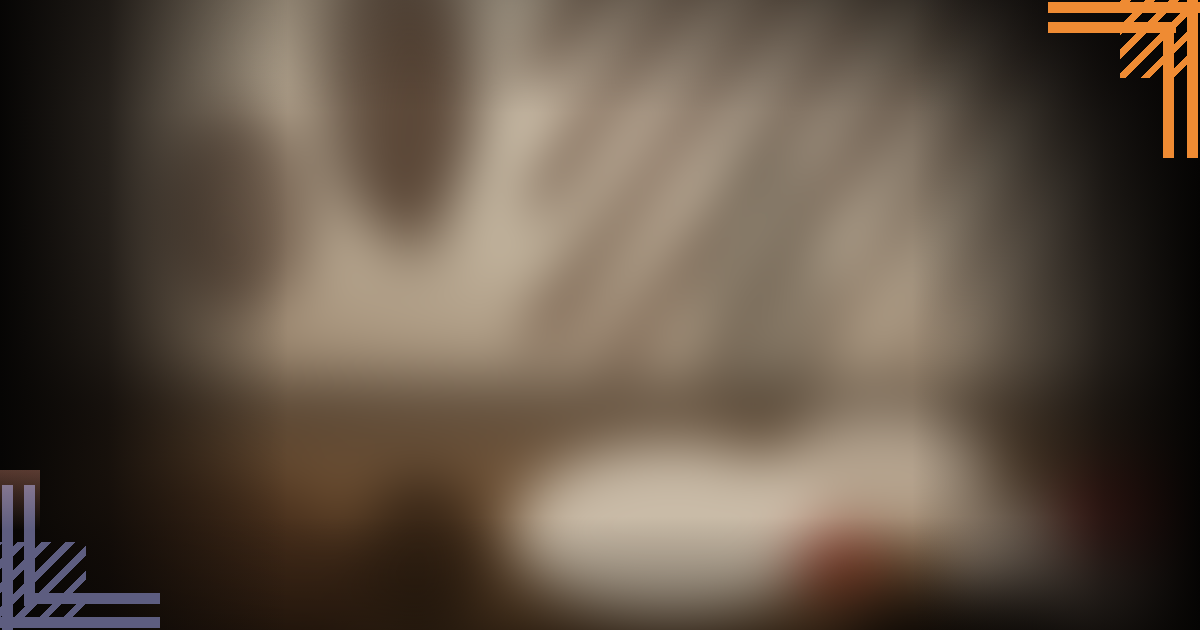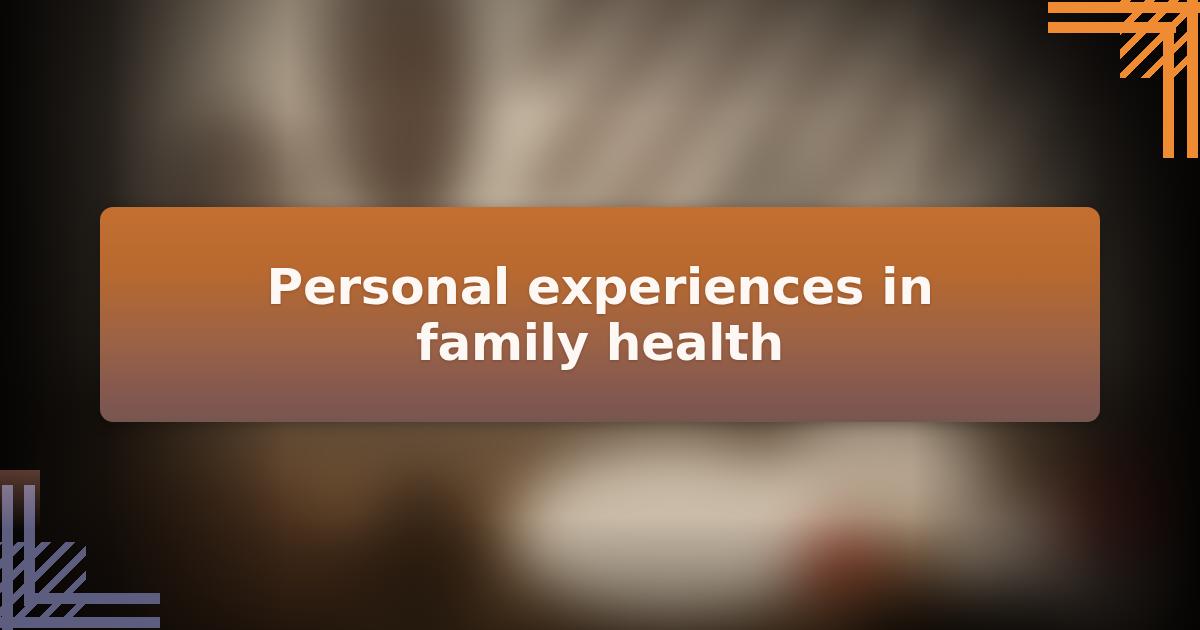--- a/index.html
+++ b/index.html
@@ -176,23 +176,20 @@
     <div class="blob blob-cream2"></div>
     <div class="blob blob-cream3"></div>
     <div class="blob blob-red"></div>
     <div class="blob blob-red2"></div>
     <div class="blob blob-dark1"></div>
     <div class="bg-darkcorner"></div>
   </div>
 
   <div class="vignette"></div>
 
-  <div class="title-card">
-    <div class="title-text"><span>Personal experiences in</span><br><span>family health</span></div>
-  </div>
 
   <div class="corner corner-tr">
     <div class="bar tr-h-out"></div>
     <div class="bar tr-v-out"></div>
     <div class="bar tr-h-in"></div>
     <div class="bar tr-v-in"></div>
     <div class="hatch-tr"></div>
   </div>
 
   <div class="corner corner-bl">

